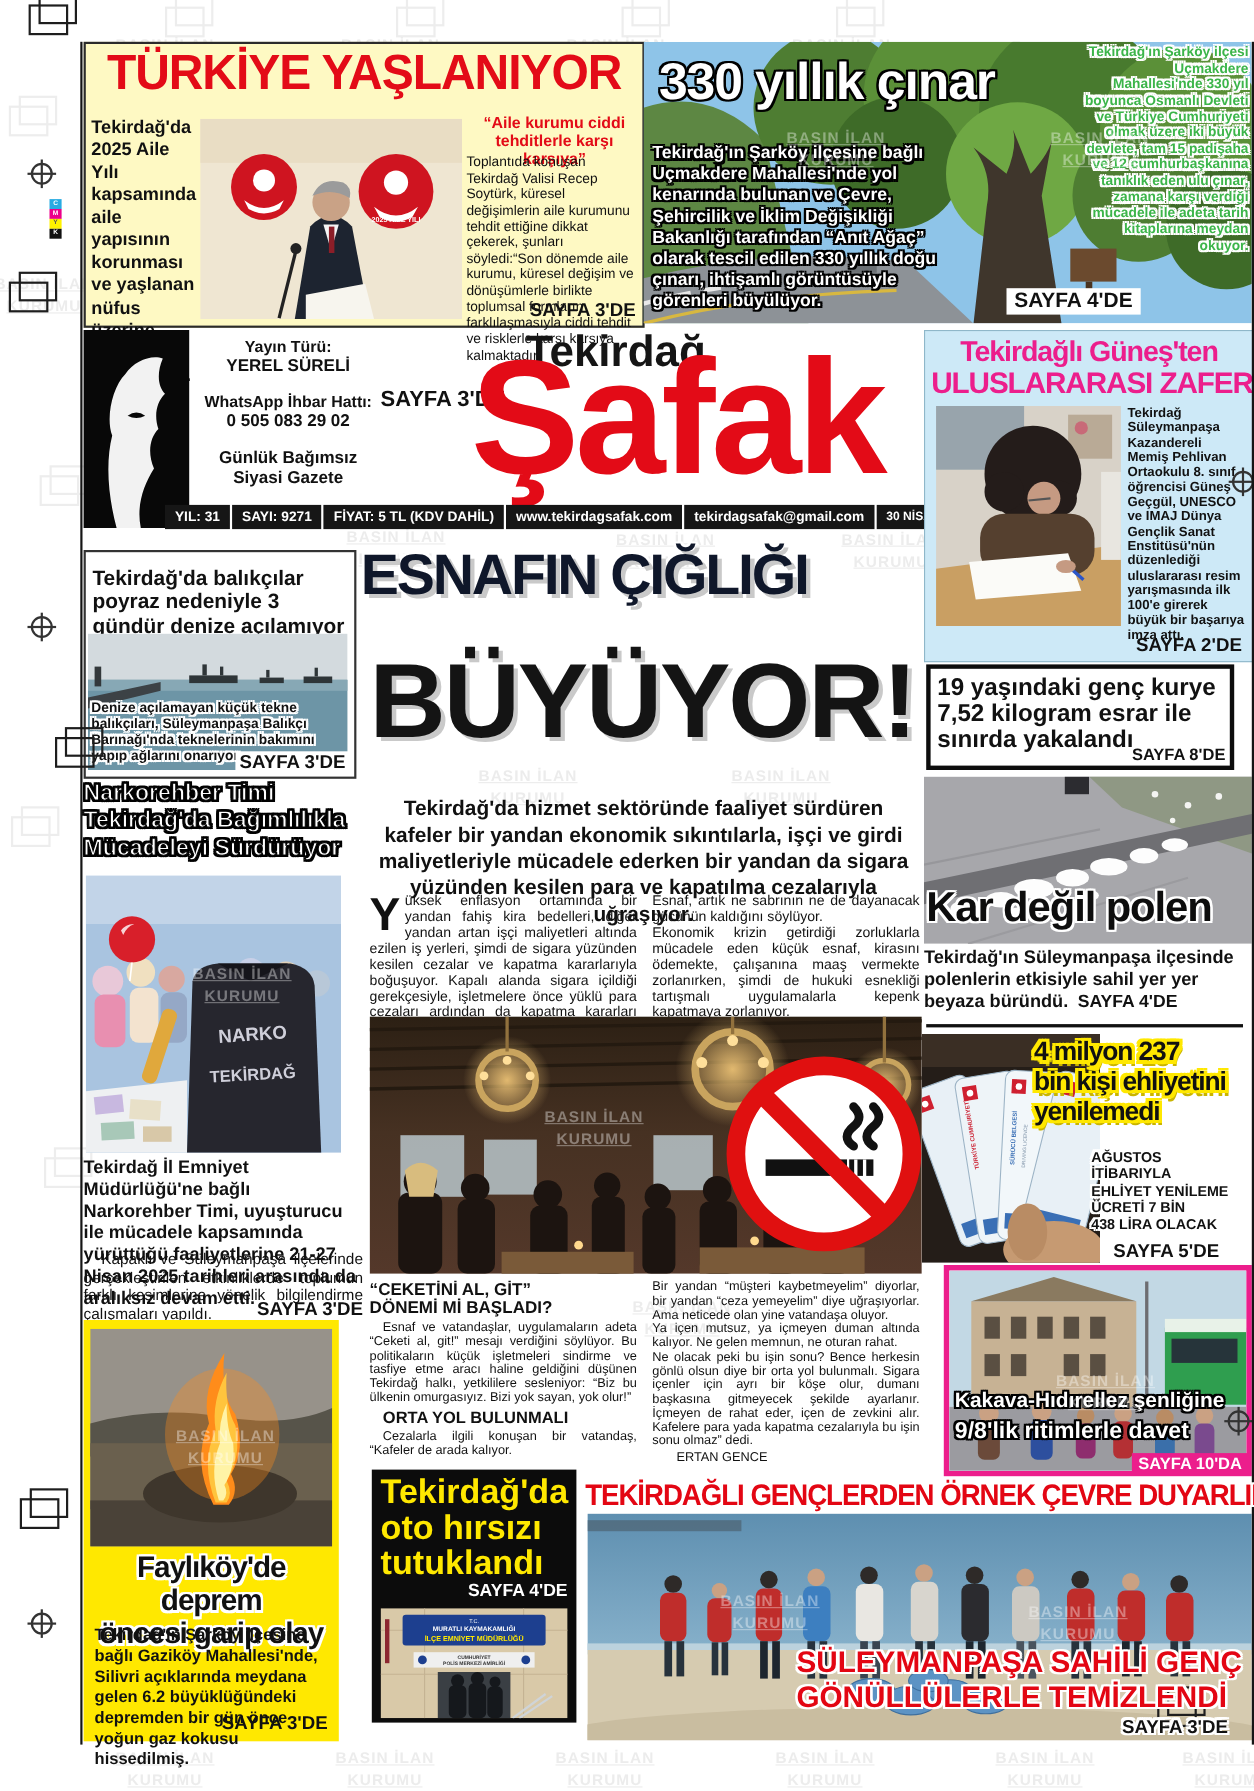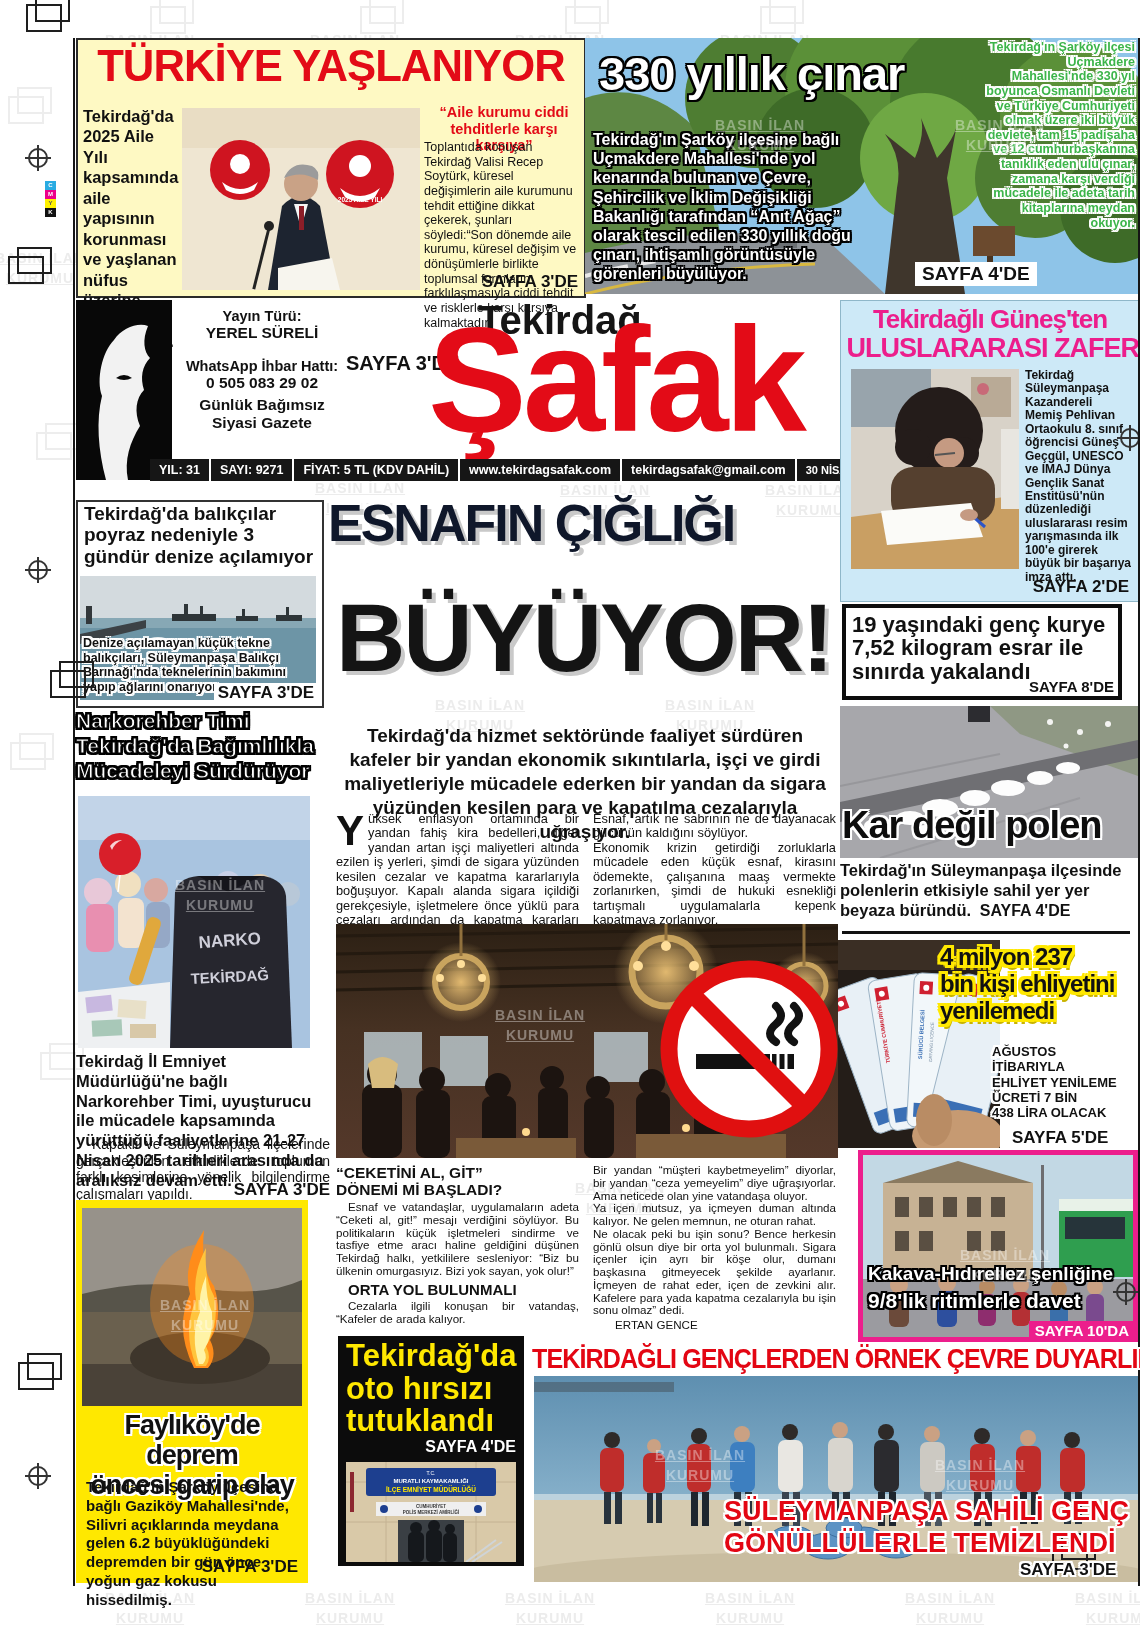--- a/index.html
+++ b/index.html
@@ -224,21 +224,21 @@
   <div class="sec" style="left:76px;top:300px;width:96px;height:180px;background:#080808">
     <svg width="96" height="180" viewBox="0 0 96 180">
       <path d="M30,180 C22,150 20,120 26,96 C20,80 26,52 38,40 C46,28 62,22 72,26 C66,40 68,52 74,58 C66,66 64,78 68,90 C60,98 58,112 64,126 C54,142 48,160 52,180 Z" fill="#f2f2f2"></path>
       <path d="M40,78 q8,-6 16,0 q-8,4 -16,0Z" fill="#080808"></path>
     </svg>
   </div>
   <div class="sec" style="left:184px;top:308px;width:156px;text-align:center">
     <div class="b" style="font-size:14.5px">Yayın Türü:</div>
     <div class="b" style="font-size:15.5px;margin-bottom:16px">YEREL SÜRELİ</div>
     <div class="b" style="font-size:14.5px">WhatsApp İhbar Hattı:</div>
-    <div class="b" style="font-size:15.5px;margin-bottom:4px">0 505 083 29 02</div>
+    <div class="b" style="font-size:15.5px;margin-bottom:16px">0 505 083 29 02</div>
     <div class="b" style="font-size:15.5px">Günlük Bağımsız</div>
     <div class="b" style="font-size:15.5px">Siyasi Gazete</div>
   </div>
   <div class="sec b" style="left:346px;top:352px;font-size:20px">SAYFA 3'DE</div>
   <div class="sec b" style="left:478px;top:298px;font-size:40px;color:#151515">Tekirdağ</div>
   <div class="sec b" style="left:428px;top:306px;font-size:148px;line-height:1;color:#e30b17;letter-spacing:-4px">Şafak</div>
 
   <div class="sec" style="left:150px;top:459px;height:22px;display:flex;gap:2px">
     <span class="ibseg">YIL: 31</span>
     <span class="ibseg">SAYI: 9271</span>
@@ -396,21 +396,21 @@
         <circle cx="232" cy="132" r="8" fill="#caa183"></circle>
           <rect x="223" y="139" width="18" height="32" rx="6" fill="#7a4a8e"></rect>
       </g>
     </svg>
     <div class="abs b ob" style="left:5px;top:108px;font-size:19px;color:#fff">Kakava-Hıdırellez şenliğine</div>
     <div class="abs b ob" style="left:5px;top:134px;font-size:21px;color:#fff">9/8'lik ritimlerle davet</div>
     <div class="abs pageref" style="right:-2px;bottom:-3px;background:#ec1e8c;color:#fff;font-size:15px;padding:1px 6px">SAYFA 10'DA</div>
   </div>
 
   <div class="sec" style="left:76px;top:500px;width:244px;height:204px;border:2px solid #333;background:#fff">
-    <div class="b" style="padding:1px 6px 0;font-size:19px;line-height:1.12">Tekirdağ'da balıkçılar poyraz nedeniyle 3 gündür denize açılamıyor</div>
+    <div class="b" style="padding:14px 6px 0;font-size:19px;line-height:1.12">Tekirdağ'da balıkçılar poyraz nedeniyle 3 gündür denize açılamıyor</div>
     <svg class="abs" style="left:2px;top:74px" width="236" height="124" viewBox="0 0 236 124">
       <rect width="236" height="124" fill="#d3dade"></rect>
       <rect y="42" width="236" height="82" fill="#6d95a6"></rect>
       <rect y="42" width="236" height="10" fill="#87a8b5"></rect>
       <path d="M0,58 L66,44 L66,52 L0,68 Z" fill="#3c4246"></path>
       <rect x="6" y="30" width="6" height="18" fill="#33383b"></rect>
       <g fill="#2e3538">
         <rect x="92" y="38" width="44" height="7"></rect>
           <rect x="104" y="28" width="4" height="10"></rect>
           <rect x="120" y="30" width="3" height="8"></rect>

